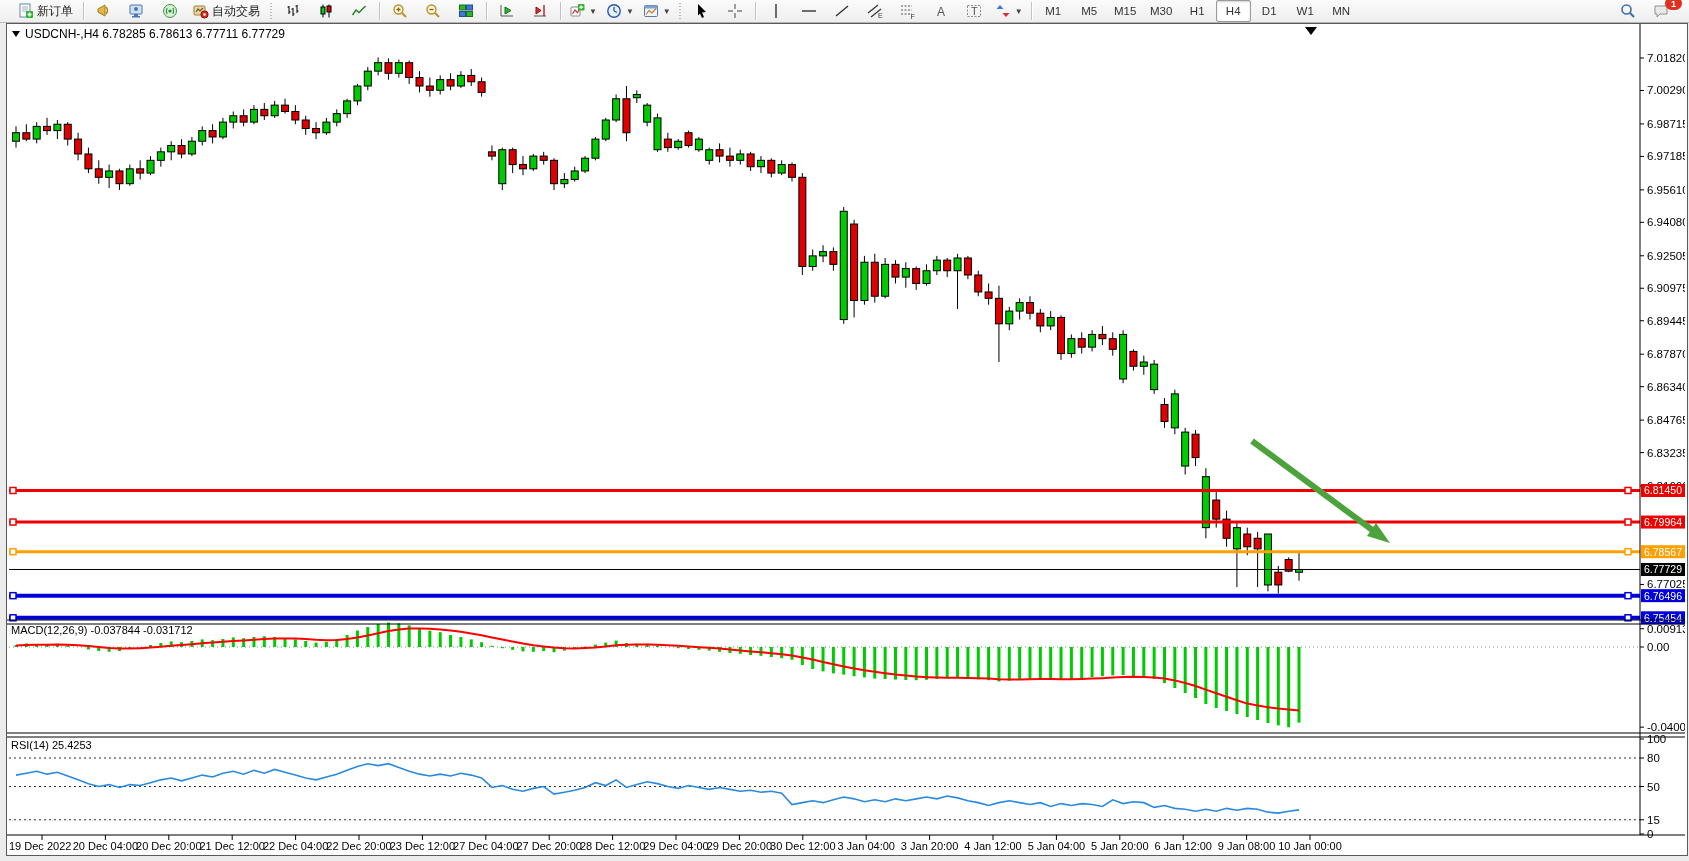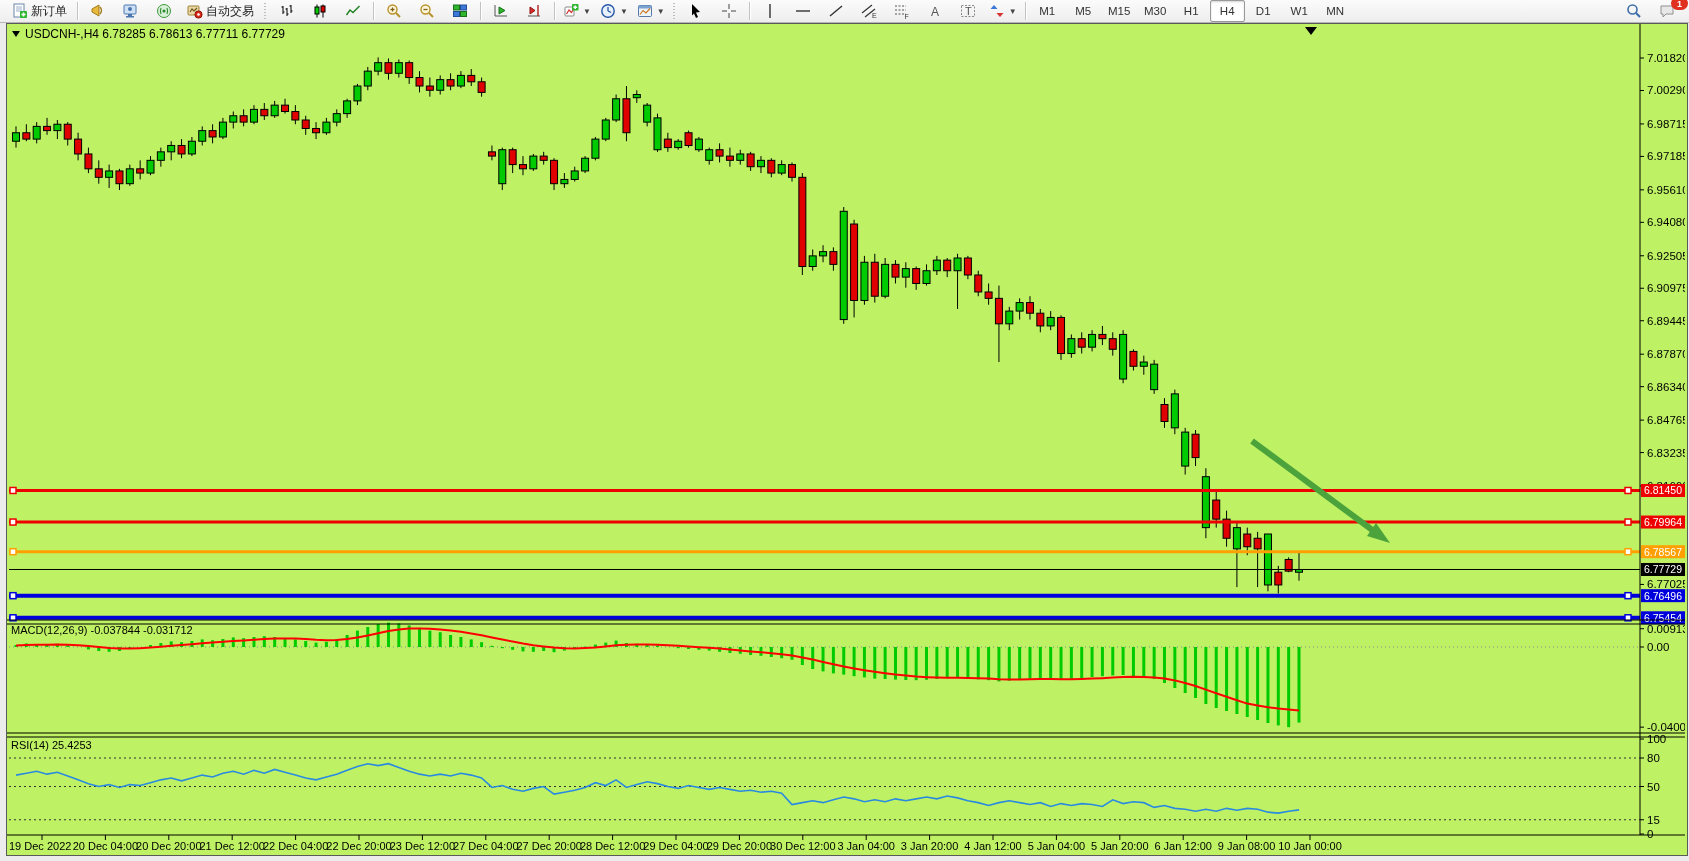--- a/index.html
+++ b/index.html
@@ -8,21 +8,21 @@
     background:#ececec;
     font-family:"Liberation Sans", sans-serif;
     position:relative;
     -webkit-font-smoothing:antialiased;
   }
   
   .toolbar{
     position:absolute;left:0;top:0;width:1689px;height:23px;
     background:linear-gradient(#fbfbfb,#eeeeee);
     border-bottom:1px solid #b6b6b6;
-    display:flex;align-items:center;gap:1px;padding:0 6px;box-sizing:border-box;
+    display:flex;align-items:center;gap:1px;padding:0 12px;box-sizing:border-box;
   }
   .tbtn{
     height:20px;min-width:24px;display:flex;align-items:center;justify-content:center;
     gap:3px;padding:0 3px;border:1px solid transparent;border-radius:2px;
     font-size:12px;color:#222;cursor:default;background:transparent;white-space:nowrap;
   }
   .tbtn.texted{padding:0 5px;}
   .tbtn.active{background:#ffffff;border:1px solid #9a9a9a;box-shadow:inset 0 1px 2px rgba(0,0,0,.18);}
   .tf{min-width:27px;font-size:11.5px;color:#333;justify-content:center;}
   .sep{width:1px;height:18px;background:#c2c2c2;margin:0 3px;box-shadow:1px 0 0 #ffffff;}
@@ -33,21 +33,21 @@
   .spacer{flex:1;}
   .badge{
     position:absolute;top:-4px;right:-6px;min-width:13px;height:13px;border-radius:7px;
     background:#e03020;color:#fff;font-size:9px;font-weight:bold;
     display:flex;align-items:center;justify-content:center;padding:0 2px;
   }
   .chatwrap{position:relative;}
   
   .chart-window{
     position:absolute;left:6px;top:23px;width:1680px;height:831px;
-    background:#bef264;border:1px solid #5a5a5a;box-sizing:content-box;
+    background:#ffffff;border:1px solid #5a5a5a;box-sizing:content-box;
   }
   .chart-window svg{position:absolute;left:0;top:0;}
   .info-line{
     position:absolute;left:5px;top:3px;height:14px;display:flex;align-items:center;gap:5px;
     font-size:12px;color:#000;z-index:5;
   }
   .dd-tri{width:0;height:0;border-left:4px solid transparent;border-right:4px solid transparent;border-top:6px solid #000;}
   .pane-label{position:absolute;left:4px;font-size:11px;color:#000;z-index:5;}
   .pane-label.macd{top:600px;}
   .pane-label.rsi{top:715px;}

